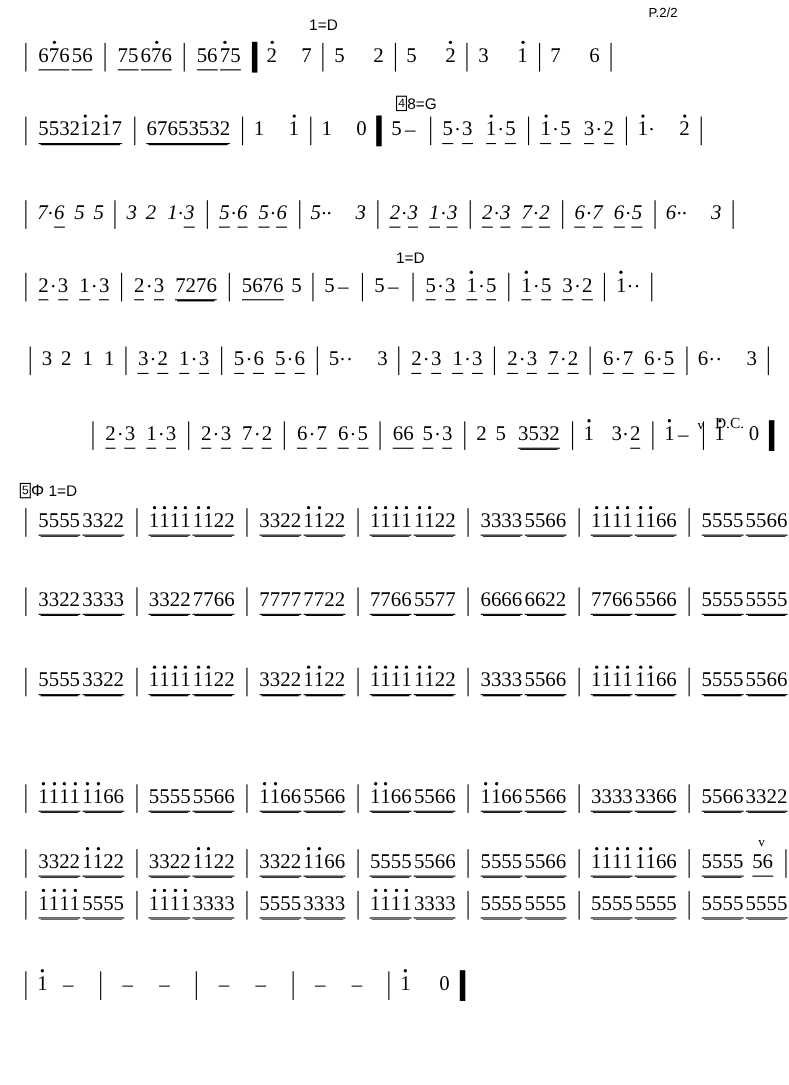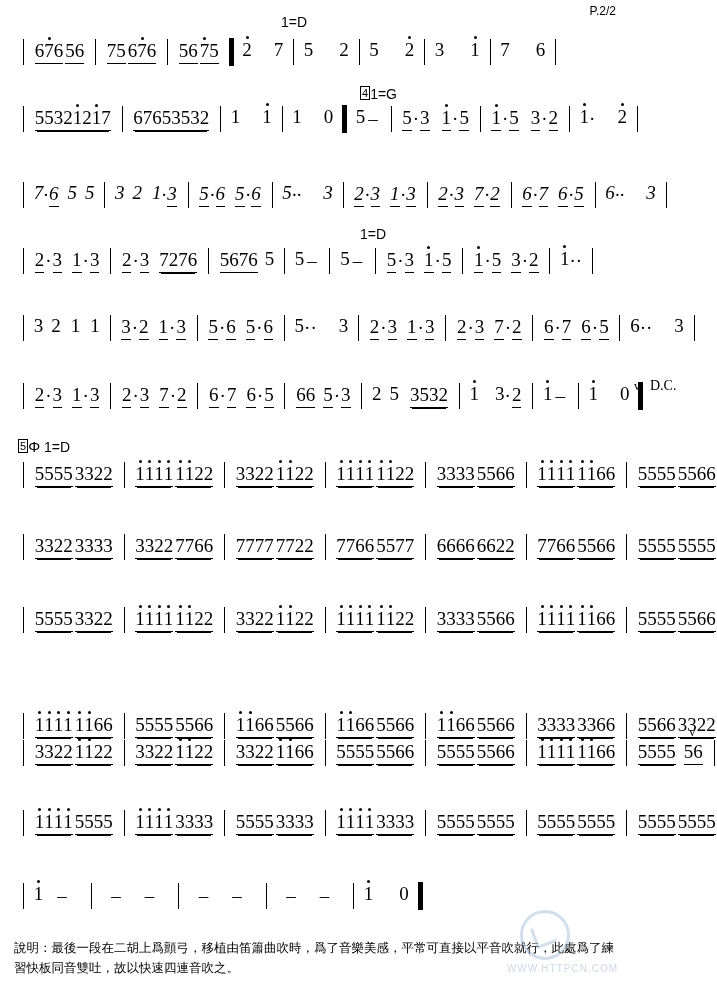--- a/index.html
+++ b/index.html
@@ -169,21 +169,21 @@
 </head>
 <body>
 
 <div class="page">
 
   <div class="page-num">P.2/2</div>
 
   <div class="keylabel" style="left:281px; top:14px;">1=D</div>
 
   <div class="keylabel" style="left:360px; top:86px;">
-    <span class="seg-box">4</span><span>1=G</span>
+    <span class="seg-box">4</span><span>8=G</span>
   </div>
 
   <div class="keylabel" style="left:360px; top:226px;">1=D</div>
 
   <div class="keylabel" style="left:18px; top:438px;">
     <span class="seg-box">5</span><span style="font-size:15px;">Φ</span>&nbsp;<span>1=D</span>
   </div>
 
   <div class="dcmark" style="left:650px; top:378px;">D.C.</div>
   <div style="position:absolute; left:634px; top:379px; font-size:12px;">v</div>
@@ -261,41 +261,41 @@
     <span class="n">5</span><span class="dash">–</span>
     <span class="bl"></span>
     <span class="g u1"><span class="n">5</span></span><span class="dotaug">·</span><span class="g u1"><span class="n">3</span></span><span style="display:inline-block;width:8px;"></span><span class="g u1"><span class="n hi">1</span></span><span class="dotaug">·</span><span class="g u1"><span class="n">5</span></span>
     <span class="bl"></span>
     <span class="g u1"><span class="n hi">1</span></span><span class="dotaug">·</span><span class="g u1"><span class="n">5</span></span><span style="display:inline-block;width:8px;"></span><span class="g u1"><span class="n">3</span></span><span class="dotaug">·</span><span class="g u1"><span class="n">2</span></span>
     <span class="bl"></span>
     <span class="n hi">1</span><span class="dotaug">··</span>
     <span class="bl"></span>
   </div>
 
-  <div class="row" style="top:315px;">
+  <div class="row" style="top:315px;text-align:center;">
     <span class="bl"></span>
     <span class="n">3</span><span style="display:inline-block;width:8px;"></span><span class="n">2</span><span style="display:inline-block;width:10px;"></span><span class="n">1</span><span style="display:inline-block;width:10px;"></span><span class="n">1</span>
     <span class="bl"></span>
     <span class="g u1"><span class="n">3</span></span><span class="dotaug">·</span><span class="g u1"><span class="n">2</span></span><span style="display:inline-block;width:8px;"></span><span class="g u1"><span class="n">1</span></span><span class="dotaug">·</span><span class="g u1"><span class="n">3</span></span>
     <span class="bl"></span>
     <span class="g u1"><span class="n">5</span></span><span class="dotaug">·</span><span class="g u1"><span class="n">6</span></span><span style="display:inline-block;width:8px;"></span><span class="g u1"><span class="n">5</span></span><span class="dotaug">·</span><span class="g u1"><span class="n">6</span></span>
     <span class="bl"></span>
     <span class="n">5</span><span class="dotaug">··</span><span style="display:inline-block;width:22px;"></span><span class="n">3</span>
     <span class="bl"></span>
     <span class="g u1"><span class="n">2</span></span><span class="dotaug">·</span><span class="g u1"><span class="n">3</span></span><span style="display:inline-block;width:8px;"></span><span class="g u1"><span class="n">1</span></span><span class="dotaug">·</span><span class="g u1"><span class="n">3</span></span>
     <span class="bl"></span>
     <span class="g u1"><span class="n">2</span></span><span class="dotaug">·</span><span class="g u1"><span class="n">3</span></span><span style="display:inline-block;width:8px;"></span><span class="g u1"><span class="n">7</span></span><span class="dotaug">·</span><span class="g u1"><span class="n">2</span></span>
     <span class="bl"></span>
     <span class="g u1"><span class="n">6</span></span><span class="dotaug">·</span><span class="g u1"><span class="n">7</span></span><span style="display:inline-block;width:8px;"></span><span class="g u1"><span class="n">6</span></span><span class="dotaug">·</span><span class="g u1"><span class="n">5</span></span>
     <span class="bl"></span>
     <span class="n">6</span><span class="dotaug">··</span><span style="display:inline-block;width:22px;"></span><span class="n">3</span>
     <span class="bl"></span>
   </div>
 
-  <div class="row" style="top:382px;">
+  <div class="row" style="top:382px;text-align:right;">
     <span class="bl"></span>
     <span class="g u1"><span class="n">2</span></span><span class="dotaug">·</span><span class="g u1"><span class="n">3</span></span><span style="display:inline-block;width:8px;"></span><span class="g u1"><span class="n">1</span></span><span class="dotaug">·</span><span class="g u1"><span class="n">3</span></span>
     <span class="bl"></span>
     <span class="g u1"><span class="n">2</span></span><span class="dotaug">·</span><span class="g u1"><span class="n">3</span></span><span style="display:inline-block;width:8px;"></span><span class="g u1"><span class="n">7</span></span><span class="dotaug">·</span><span class="g u1"><span class="n">2</span></span>
     <span class="bl"></span>
     <span class="g u1"><span class="n">6</span></span><span class="dotaug">·</span><span class="g u1"><span class="n">7</span></span><span style="display:inline-block;width:8px;"></span><span class="g u1"><span class="n">6</span></span><span class="dotaug">·</span><span class="g u1"><span class="n">5</span></span>
     <span class="bl"></span>
     <span class="g u1"><span class="n">6</span><span class="n">6</span></span><span style="display:inline-block;width:6px;"></span><span class="g u1"><span class="n">5</span></span><span class="dotaug">·</span><span class="g u1"><span class="n">3</span></span>
     <span class="bl"></span>
     <span class="n">2</span><span style="display:inline-block;width:8px;"></span><span class="n">5</span><span style="display:inline-block;width:10px;"></span><span class="g u2"><span class="n">3</span><span class="n">5</span><span class="n">3</span><span class="n">2</span></span>
@@ -381,21 +381,21 @@
     <span class="g u2"><span class="n hi">1</span><span class="n hi">1</span><span class="n">6</span><span class="n">6</span></span><span class="g u2"><span class="n">5</span><span class="n">5</span><span class="n">6</span><span class="n">6</span></span>
     <span class="bl"></span>
     <span class="g u2"><span class="n">3</span><span class="n">3</span><span class="n">3</span><span class="n">3</span></span><span class="g u2"><span class="n">3</span><span class="n">3</span><span class="n">6</span><span class="n">6</span></span>
     <span class="bl"></span>
     <span class="g u2"><span class="n">5</span><span class="n">5</span><span class="n">6</span><span class="n">6</span></span><span class="g u2"><span class="n">3</span><span class="n">3</span><span class="n">2</span><span class="n">2</span></span>
     
     <span style="display:inline-block;width:6px;"></span>
     
   </div>
 
-  <div class="row" style="top:740px;">
+  <div class="row" style="top:772px;">
     <span class="bl"></span>
     <span class="g u2"><span class="n">3</span><span class="n">3</span><span class="n">2</span><span class="n">2</span></span><span class="g u2"><span class="n hi">1</span><span class="n hi">1</span><span class="n">2</span><span class="n">2</span></span>
     <span class="bl"></span>
     <span class="g u2"><span class="n">3</span><span class="n">3</span><span class="n">2</span><span class="n">2</span></span><span class="g u2"><span class="n hi">1</span><span class="n hi">1</span><span class="n">2</span><span class="n">2</span></span>
     <span class="bl"></span>
     <span class="g u2"><span class="n">3</span><span class="n">3</span><span class="n">2</span><span class="n">2</span></span><span class="g u2"><span class="n hi">1</span><span class="n hi">1</span><span class="n">6</span><span class="n">6</span></span>
     <span class="bl"></span>
     <span class="g u2"><span class="n">5</span><span class="n">5</span><span class="n">5</span><span class="n">5</span></span><span class="g u2"><span class="n">5</span><span class="n">5</span><span class="n">6</span><span class="n">6</span></span>
     <span class="bl"></span>
     <span class="g u2"><span class="n">5</span><span class="n">5</span><span class="n">5</span><span class="n">5</span></span><span class="g u2"><span class="n">5</span><span class="n">5</span><span class="n">6</span><span class="n">6</span></span>
@@ -435,20 +435,15 @@
     <span class="dash" style="padding:0 10px;">–</span><span class="dash" style="padding:0 14px;">–</span>
     <span class="bl"></span>
     <span class="dash" style="padding:0 10px;">–</span><span class="dash" style="padding:0 14px;">–</span>
     <span class="bl"></span>
     <span class="dash" style="padding:0 10px;">–</span><span class="dash" style="padding:0 14px;">–</span>
     <span class="bl"></span>
     <span class="n hi">1</span><span style="display:inline-block;width:26px;"></span><span class="n">0</span>
     <span class="bl-thick"></span>
   </div>
 
-  <div class="note">說明：最後一段在二胡上爲顫弓，移植由笛簫曲吹時，爲了音樂美感，平常可直接以平音吹就行，此處爲了練習快板同音雙吐，故以快速四連音吹之。</div>
-
-  <div class="wm">
-    <div class="wmcircle"></div>
-    <div class="wmtext">WWW.HTTPCN.COM</div>
-  </div>
+
 
 </div>
 
 </body></html>

